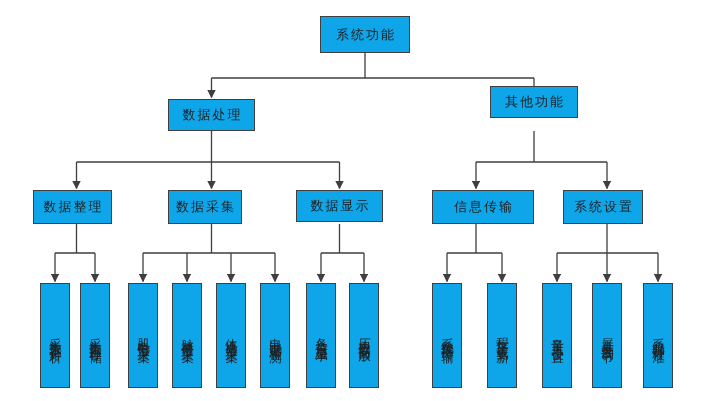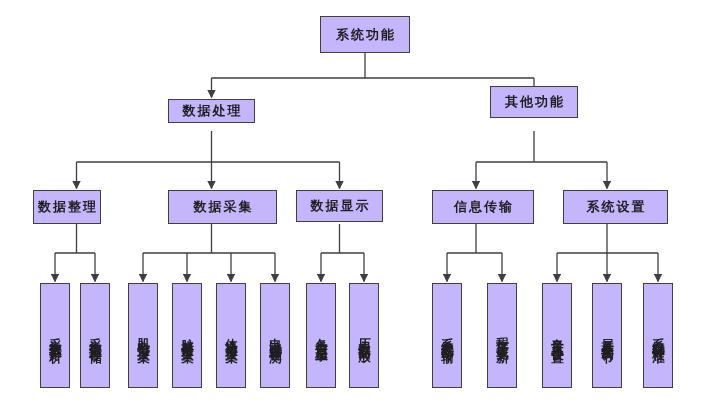--- a/index.html
+++ b/index.html
@@ -2,25 +2,24 @@
 <html><head>
 <meta charset="utf-8">
 <style>
   html,body { margin:0; padding:0; }
   body {
     width:710px; height:401px; background:#ffffff; position:relative;
     font-family:"Liberation Sans", sans-serif; overflow:hidden;
   }
   #connectors { position:absolute; left:0; top:0; width:710px; height:401px; pointer-events:none; }
   .node {
-    position:absolute; box-sizing:border-box; background:#c4b5fd;
+    position:absolute; box-sizing:border-box; background:#0ea5e9;
     border:1.4px solid #3f3f3f; color:#1f1f1f;
     display:flex; align-items:center; justify-content:center;
     white-space:nowrap;
-    font-weight:bold;
   }
   .hnode { font-size:13px; letter-spacing:2px; text-indent:2px; }
   .leaf {
     writing-mode:vertical-rl; text-orientation:upright;
     font-size:12.5px; letter-spacing:2.5px;
   }
 </style>
 </head>
 <body>
 
@@ -65,28 +64,28 @@
 
     <path d="M607 224 V253 M557 253 H658"></path>
     <line x1="557" y1="253" x2="557" y2="281.5" marker-end="url(#ar)"></line>
     <line x1="607" y1="253" x2="607" y2="281.5" marker-end="url(#ar)"></line>
     <line x1="658" y1="253" x2="658" y2="281.5" marker-end="url(#ar)"></line>
   </g>
 </svg>
 
 <div class="node hnode" style="left:320px;top:16px;width:90px;height:37px">系统功能</div>
 
-<div class="node hnode" style="left:168px;top:99px;width:87px;height:24px">数据处理</div>
+<div class="node hnode" style="left:168px;top:99px;width:87px;height:32px">数据处理</div>
 <div class="node hnode" style="left:490px;top:86px;width:88px;height:32px">其他功能</div>
 
-<div class="node hnode" style="left:33px;top:190px;width:68px;height:34px">数据整理</div>
-<div class="node hnode" style="left:168px;top:190px;width:109px;height:34px">数据采集</div>
+<div class="node hnode" style="left:33px;top:190px;width:79px;height:34px">数据整理</div>
+<div class="node hnode" style="left:168px;top:190px;width:74px;height:34px">数据采集</div>
 <div class="node hnode" style="left:296px;top:190px;width:87px;height:32px">数据显示</div>
 <div class="node hnode" style="left:432px;top:190px;width:102px;height:34px">信息传输</div>
-<div class="node hnode" style="left:563px;top:190px;width:105px;height:34px">系统设置</div>
+<div class="node hnode" style="left:563px;top:190px;width:80px;height:34px">系统设置</div>
 
 <div class="node leaf" style="left:40px;top:283px;width:30px;height:105px">采集数据分析</div>
 <div class="node leaf" style="left:80px;top:283px;width:30px;height:105px">采集数据存储</div>
 
 <div class="node leaf" style="left:128px;top:283px;width:30px;height:105px">肌电信号采集</div>
 <div class="node leaf" style="left:172px;top:283px;width:30px;height:105px">脉搏信号采集</div>
 <div class="node leaf" style="left:216px;top:283px;width:30px;height:105px">体温信号采集</div>
 <div class="node leaf" style="left:260px;top:283px;width:30px;height:105px">电池电量检测</div>
 
 <div class="node leaf" style="left:306px;top:283px;width:30px;height:105px">各类信息显示</div>

